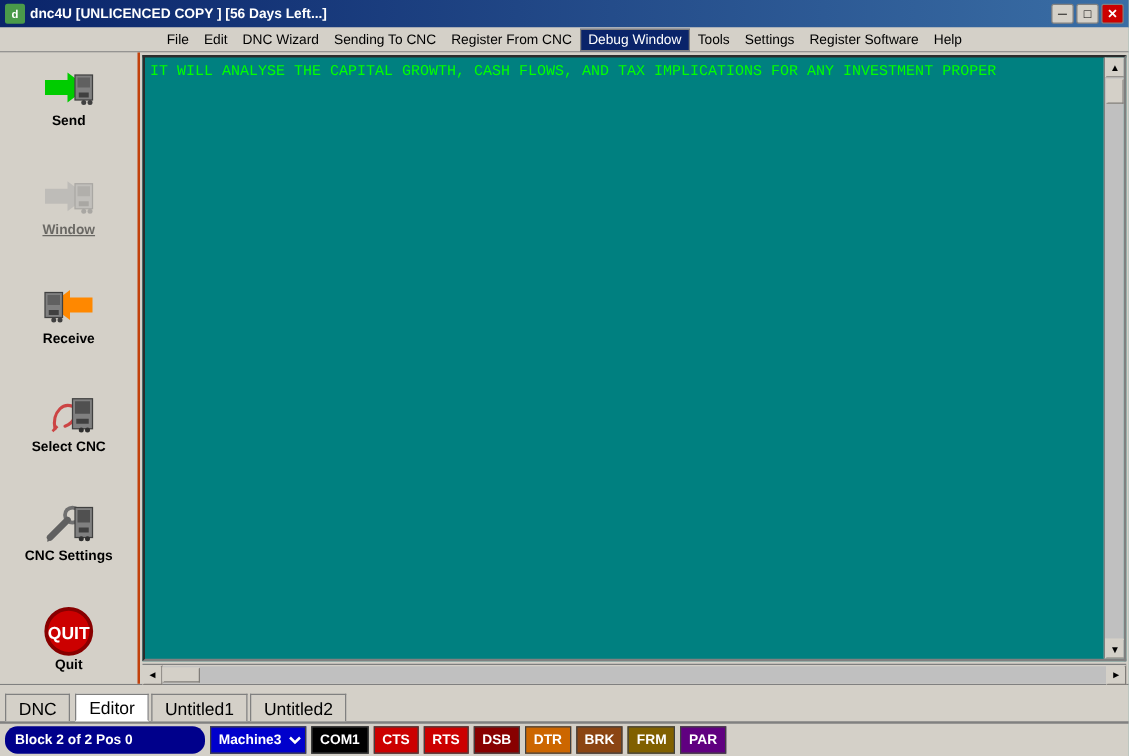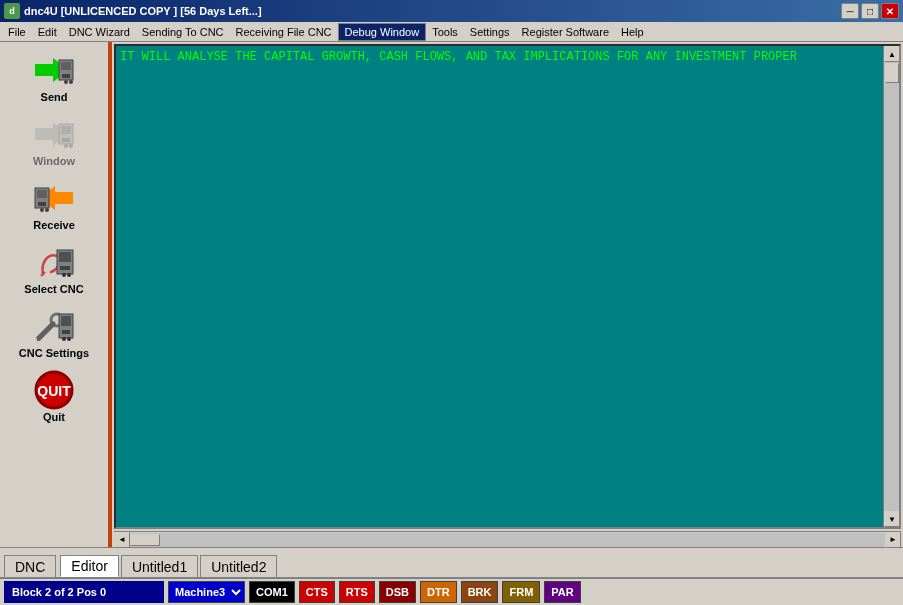--- a/index.html
+++ b/index.html
@@ -43,20 +43,21 @@
     .title-btn.close { background: #cc0000; color: white; border: 1px solid #808080; }
 
     
     .menu-bar {
       background: #d4d0c8;
       height: 20px;
       display: flex;
       align-items: center;
       border-bottom: 1px solid #808080;
       padding: 0 2px;
+      justify-content: center;
     }
     .menu-item {
       padding: 2px 6px;
       cursor: pointer;
       font-size: 11px;
       color: #000;
     }
     .menu-item.active {
       background: #0a246a;
       color: white;
@@ -67,26 +68,27 @@
     .main-layout {
       display: flex;
       width: 903px;
       height: calc(605px - 22px - 20px - 30px - 28px);
     }
 
     
     .sidebar {
       width: 112px;
       background: #d4d0c8;
-      border-right: 4px solid #c2410c;
+      border-right: 2px solid #c2410c;
       display: flex;
       flex-direction: column;
       align-items: center;
       padding: 4px 0;
       gap: 2px;
+      justify-content: space-between;
     }
     .sidebar-btn {
       width: 95px;
       display: flex;
       flex-direction: column;
       align-items: center;
       padding: 4px;
       cursor: pointer;
       border: 1px solid transparent;
     }
@@ -94,21 +96,21 @@
       width: 46px; height: 38px;
       display: flex; align-items: center; justify-content: center;
       position: relative;
     }
     .sidebar-btn .btn-label {
       font-size: 11px;
       font-weight: bold;
       color: #000;
       margin-top: 2px;
     }
-    .sidebar-btn.disabled { opacity: 0.5; }
+    .sidebar-btn.disabled { opacity: 0.5; text-decoration: underline; }
 
     
     .content-area {
       flex: 1;
       display: flex;
       flex-direction: column;
       background: #d4d0c8;
     }
 
     
@@ -223,20 +225,21 @@
     }
     .status-block-pos {
       background: #00008b;
       color: white;
       padding: 2px 8px;
       font-size: 11px;
       font-weight: bold;
       height: 22px;
       display: flex; align-items: center;
       min-width: 160px;
+      border-radius: 10px;
     }
     .status-indicator {
       padding: 2px 6px;
       font-size: 11px;
       font-weight: bold;
       color: white;
       height: 22px;
       display: flex; align-items: center;
       border: 1px solid #404040;
     }
@@ -275,21 +278,21 @@
     <div class="title-btn maximize">□</div>
     <div class="title-btn close">✕</div>
   </div>
 </div>
 
 <div class="menu-bar">
   <div class="menu-item">File</div>
   <div class="menu-item">Edit</div>
   <div class="menu-item">DNC Wizard</div>
   <div class="menu-item">Sending To CNC</div>
-  <div class="menu-item">Receiving File CNC</div>
+  <div class="menu-item">Register From CNC</div>
   <div class="menu-item active">Debug Window</div>
   <div class="menu-item">Tools</div>
   <div class="menu-item">Settings</div>
   <div class="menu-item">Register Software</div>
   <div class="menu-item">Help</div>
 </div>
 
 <div class="main-layout">
 
   <div class="sidebar">

